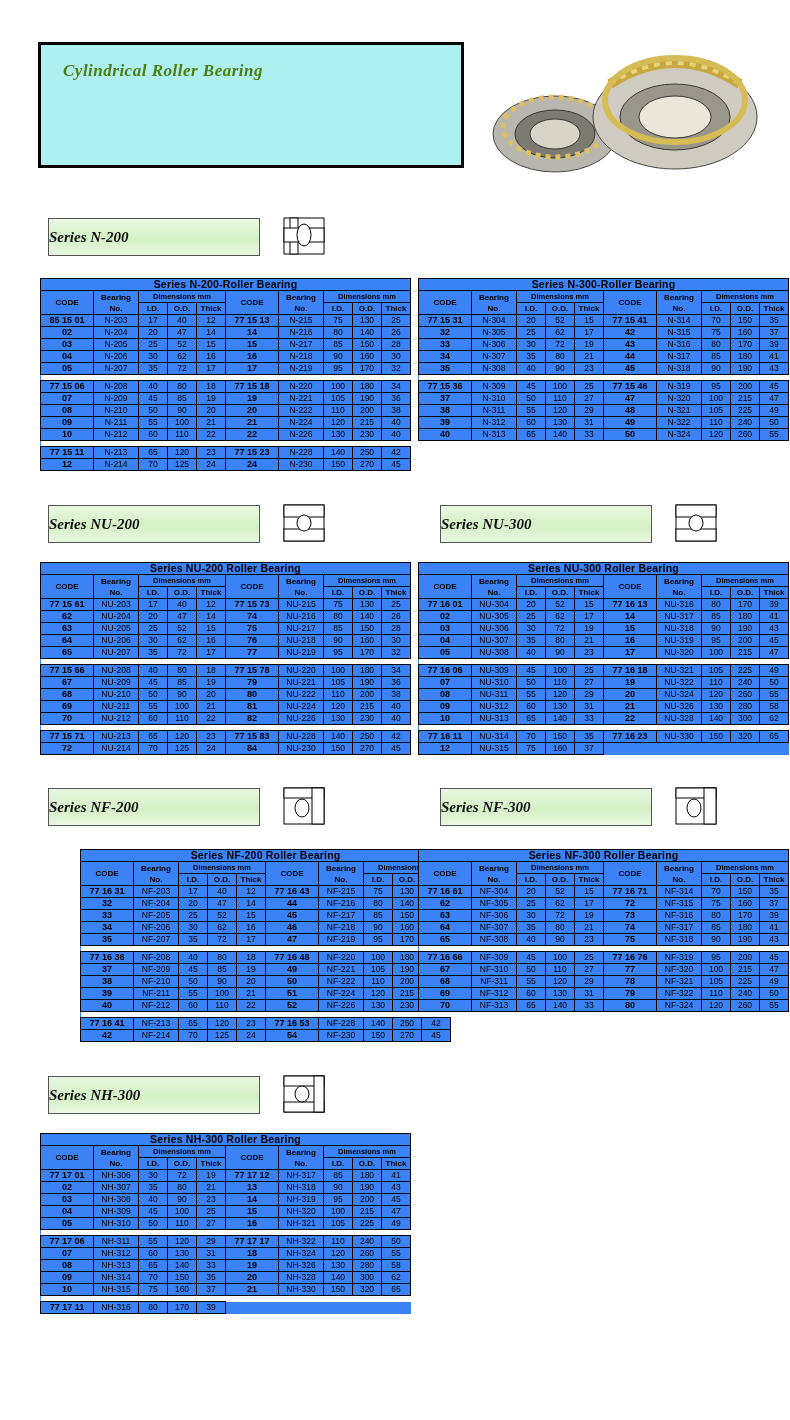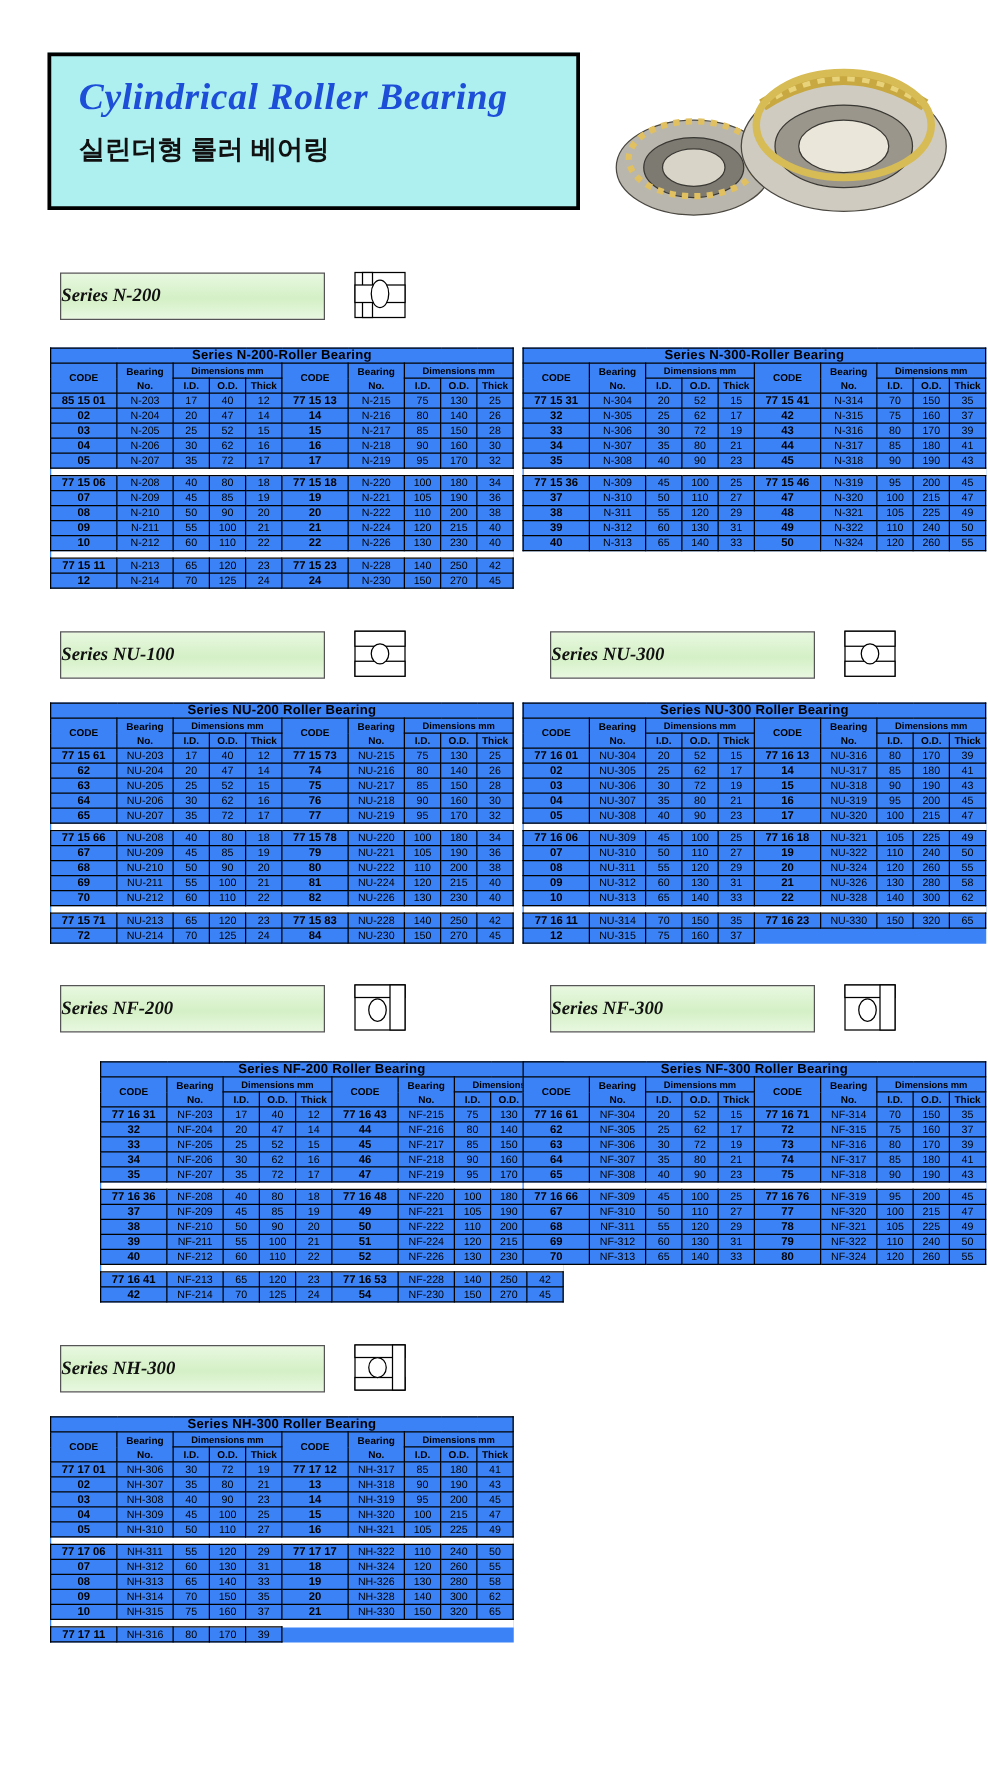--- a/index.html
+++ b/index.html
@@ -1,21 +1,21 @@
 <!DOCTYPE html>
 <html><head>
 <meta charset="utf-8">
 <style>
   html,body{margin:0;padding:0;background:#ffffff;}
   body{width:790px;font-family:"Liberation Sans",sans-serif;color:#000;}
   .page{position:relative;width:790px;height:1420px;overflow:hidden;}
 
   
   .hdr{position:absolute;left:38px;top:42px;width:420px;height:120px;background:#aef0f0;border:3px solid #000;}
-  .hdr .t1{font-family:"Liberation Serif",serif;font-style:italic;font-weight:bold;font-size:30px;color:#1d4ed8;margin:16px 0 0 22px;letter-spacing:.5px;}
+  .hdr .t1{font-family:"Liberation Serif",serif;font-style:italic;font-weight:bold;font-size:17px;color:#4d7c0f;margin:16px 0 0 22px;letter-spacing:.5px;}
   .hdr .t2{font-size:21px;font-weight:bold;color:#111;margin:10px 0 0 22px;}
 
   .brgpic{position:absolute;top:22px;right:20px;width:300px;height:160px;}
   .brgpic svg{display:block;}
 
   
   .band{position:absolute;}
   .band .lbl{display:block;width:210px;height:36px;border:1px solid #555;
        background:linear-gradient(180deg,#e8f8e0 0%,#d4f0c6 55%,#e8f8e0 100%);
        font-family:"Liberation Serif",serif;font-style:italic;font-weight:bold;font-size:15px;
@@ -40,21 +40,20 @@
   .w-d{width:28px;}
   .w-t{width:28px;}
 </style>
 </head>
 <body>
 
 <div class="page">
 
   <div class="hdr">
     <div class="t1">Cylindrical Roller Bearing</div>
-    <div class="t2">실린더형 롤러 베어링</div>
   </div>
 
   <div class="brgpic">
     <svg width="300" height="160" viewBox="0 0 300 160">
       <g>
         <ellipse cx="85" cy="112" rx="62" ry="38" fill="#b9b6ad" stroke="#4a4740"></ellipse>
         <ellipse cx="85" cy="112" rx="40" ry="24" fill="#7d7a72" stroke="#3a3833"></ellipse>
         <ellipse cx="85" cy="112" rx="25" ry="15" fill="#d8d4c8" stroke="#3a3833"></ellipse>
         <ellipse cx="85" cy="105" rx="52" ry="30" fill="none" stroke="#e0c060" stroke-width="5" stroke-dasharray="5 5"></ellipse>
       </g>
@@ -76,21 +75,21 @@
           <rect x="8" y="6" width="40" height="36" fill="#fff" stroke="#000"></rect>
           <rect x="14" y="6" width="8" height="36" fill="#fff" stroke="#000"></rect>
           <rect x="8" y="16" width="40" height="14" fill="#fff" stroke="#000"></rect>
           <ellipse cx="28" cy="23" rx="7" ry="11" fill="#fff" stroke="#000"></ellipse>
         </svg>
     </span>
   </div>
 
 
   <div class="band" style="left:48px;top:505px;">
-    <span class="lbl">Series NU-100</span>
+    <span class="lbl">Series NU-200</span>
     <span class="pic">
       <svg width="60" height="48" viewBox="0 0 60 48">
           <rect x="8" y="6" width="40" height="36" fill="#fff" stroke="#000"></rect>
           <rect x="8" y="6" width="40" height="12" fill="#fff" stroke="#000"></rect>
           <rect x="8" y="30" width="40" height="12" fill="#fff" stroke="#000"></rect>
           <ellipse cx="28" cy="24" rx="7" ry="8" fill="#fff" stroke="#000"></ellipse>
         </svg>
     </span>
   </div>
 

